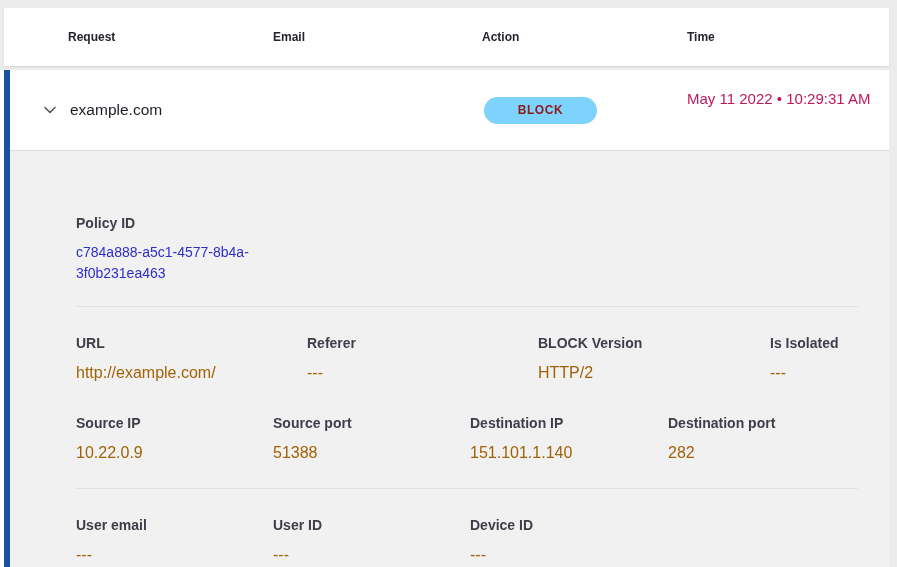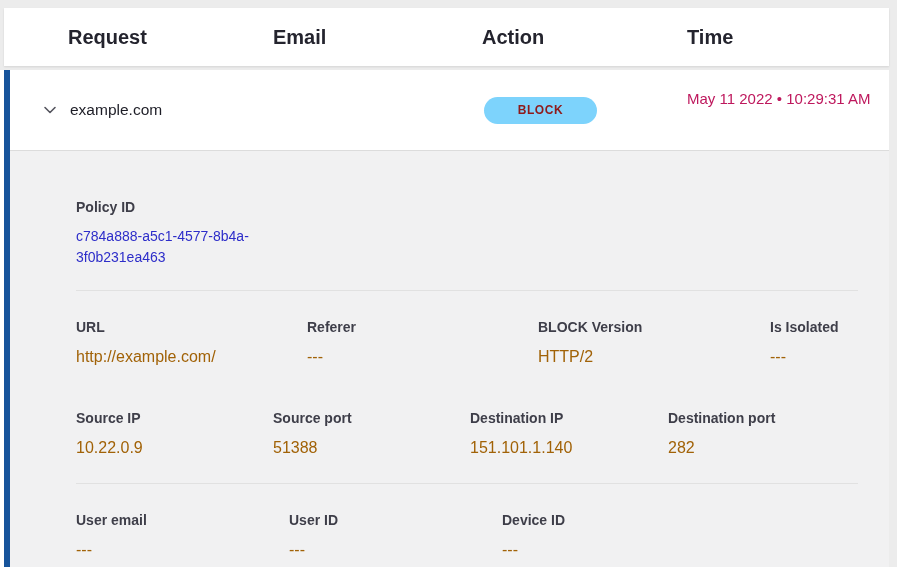--- a/index.html
+++ b/index.html
@@ -16,21 +16,21 @@
     position: absolute;
     left: 4px; top: 8px;
     width: 885px; height: 58px;
     background: #ffffff;
     box-shadow: 0 1px 2px rgba(0,0,0,0.10);
   }
   .header-card .hcell {
     position: absolute;
     top: 0; height: 58px;
     line-height: 58px;
-    font-size: 20px;
+    font-size: 12px;
     font-weight: 700;
     color: #24242e;
     white-space: nowrap;
   }
   .hcell.c1 { left: 64px; }
   .hcell.c2 { left: 269px; }
   .hcell.c3 { left: 478px; }
   .hcell.c4 { left: 683px; }
 
   .content-card {
@@ -106,21 +106,21 @@
     font-weight: 700;
     color: #3e3e49;
     line-height: 17px;
   }
   .fvalue {
     font-size: 16px;
     color: #a16207;
     line-height: 17px;
     margin-top: 12px;
   }
-  .sec1 { padding-top: 48px; }
+  .sec1 { padding-top: 64px; }
   .policy-link {
     display: block;
     margin-top: 10px;
     width: 200px;
     font-size: 14px;
     line-height: 21px;
     color: #2d2dc9;
     text-decoration: none;
     cursor: pointer;
   }
@@ -129,22 +129,22 @@
     background: #e1e1e1;
     width: 782px;
   }
   .d1 { margin-top: 22px; }
   .d2 { margin-top: 27px; }
   .fgrid {
     display: grid;
     grid-template-columns: 197px 197px 198px auto;
   }
   .g1 { margin-top: 28px; gap: 34px; }
-  .g2 { margin-top: 45px; }
-  .g3 { margin-top: 28px; gap: 16px; }
+  .g2 { margin-top: 34px; }
+  .g3 { margin-top: 28px; }
 </style>
 </head>
 <body>
 
 <div class="header-card">
   <span class="hcell c1">Request</span>
   <span class="hcell c3">Action</span>
   <span class="hcell c2">Email</span>
   <span class="hcell c4">Time</span>
 </div>

